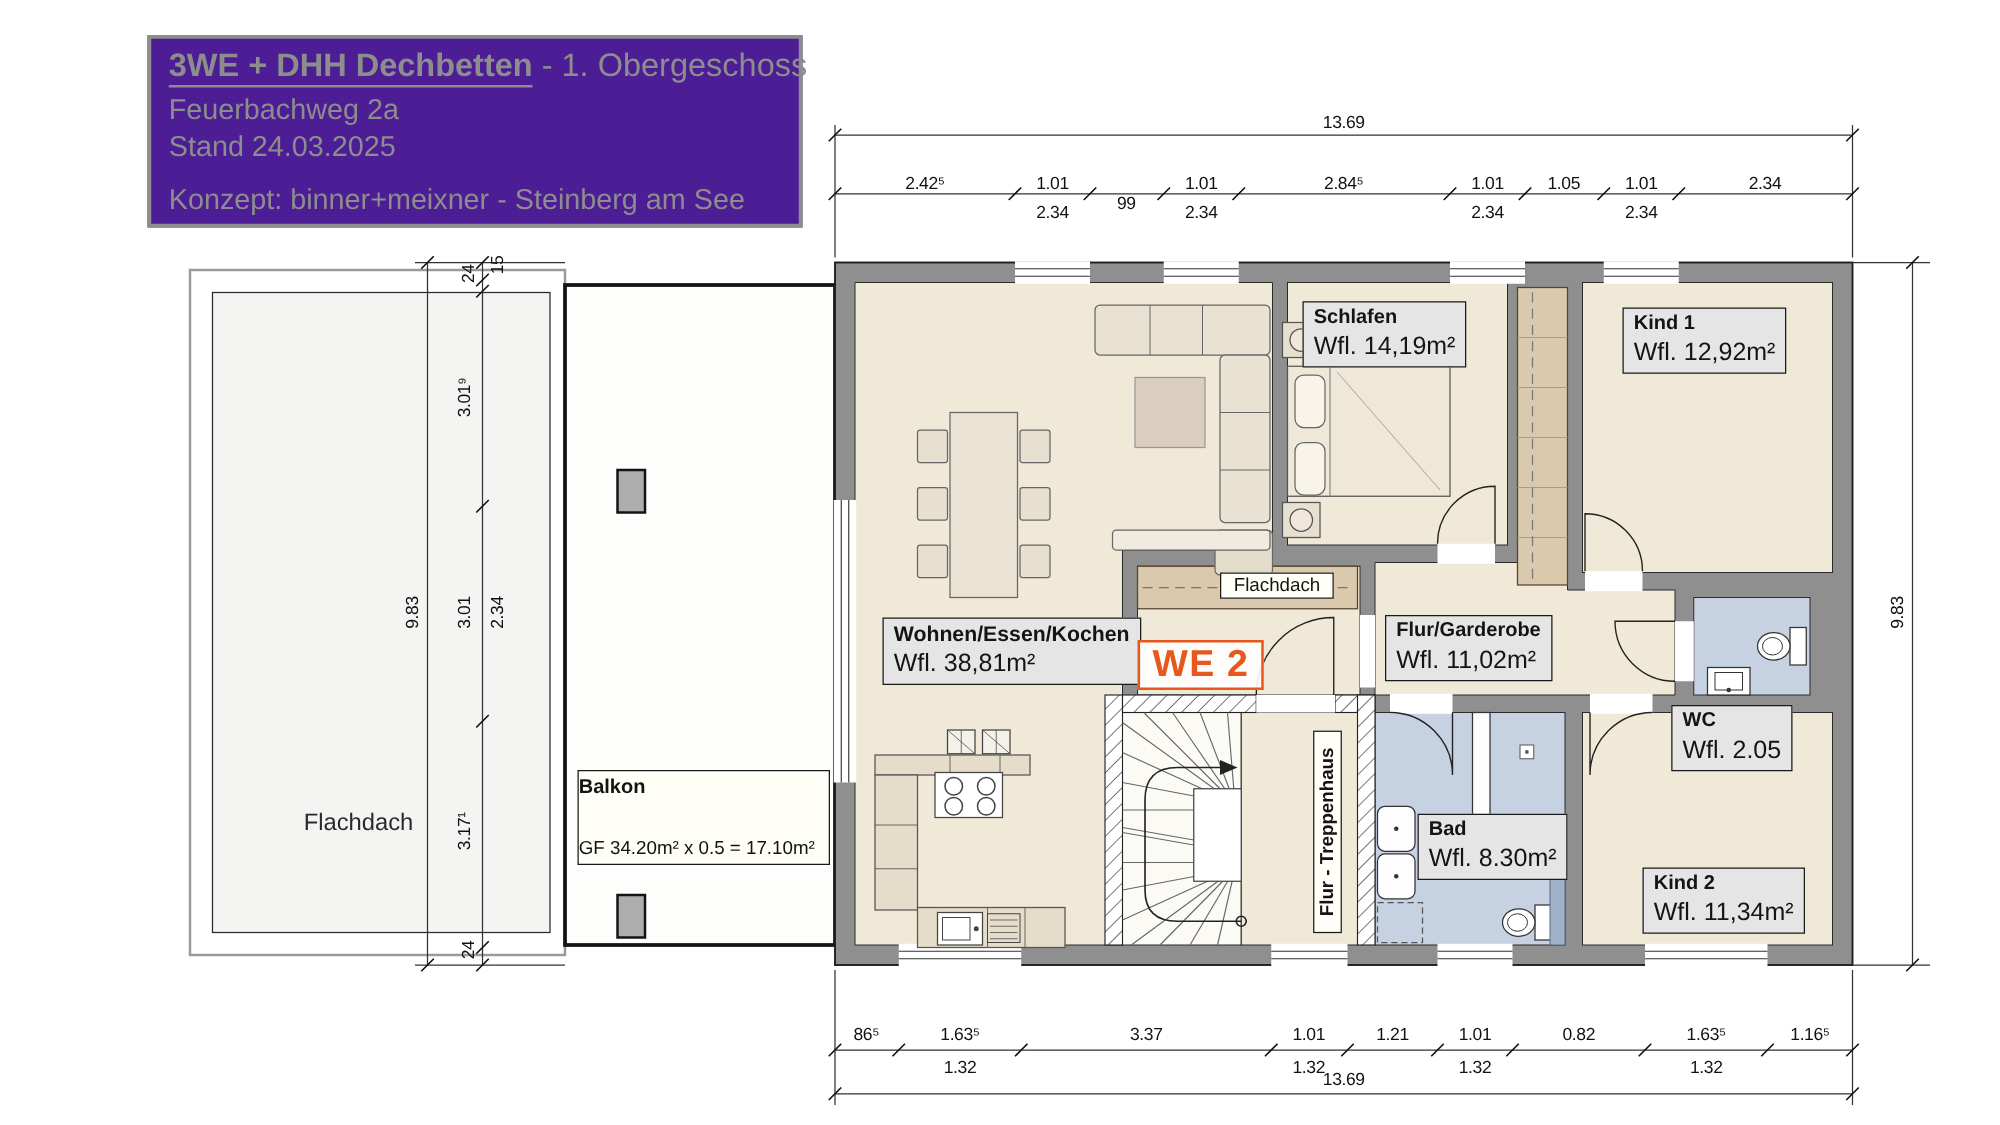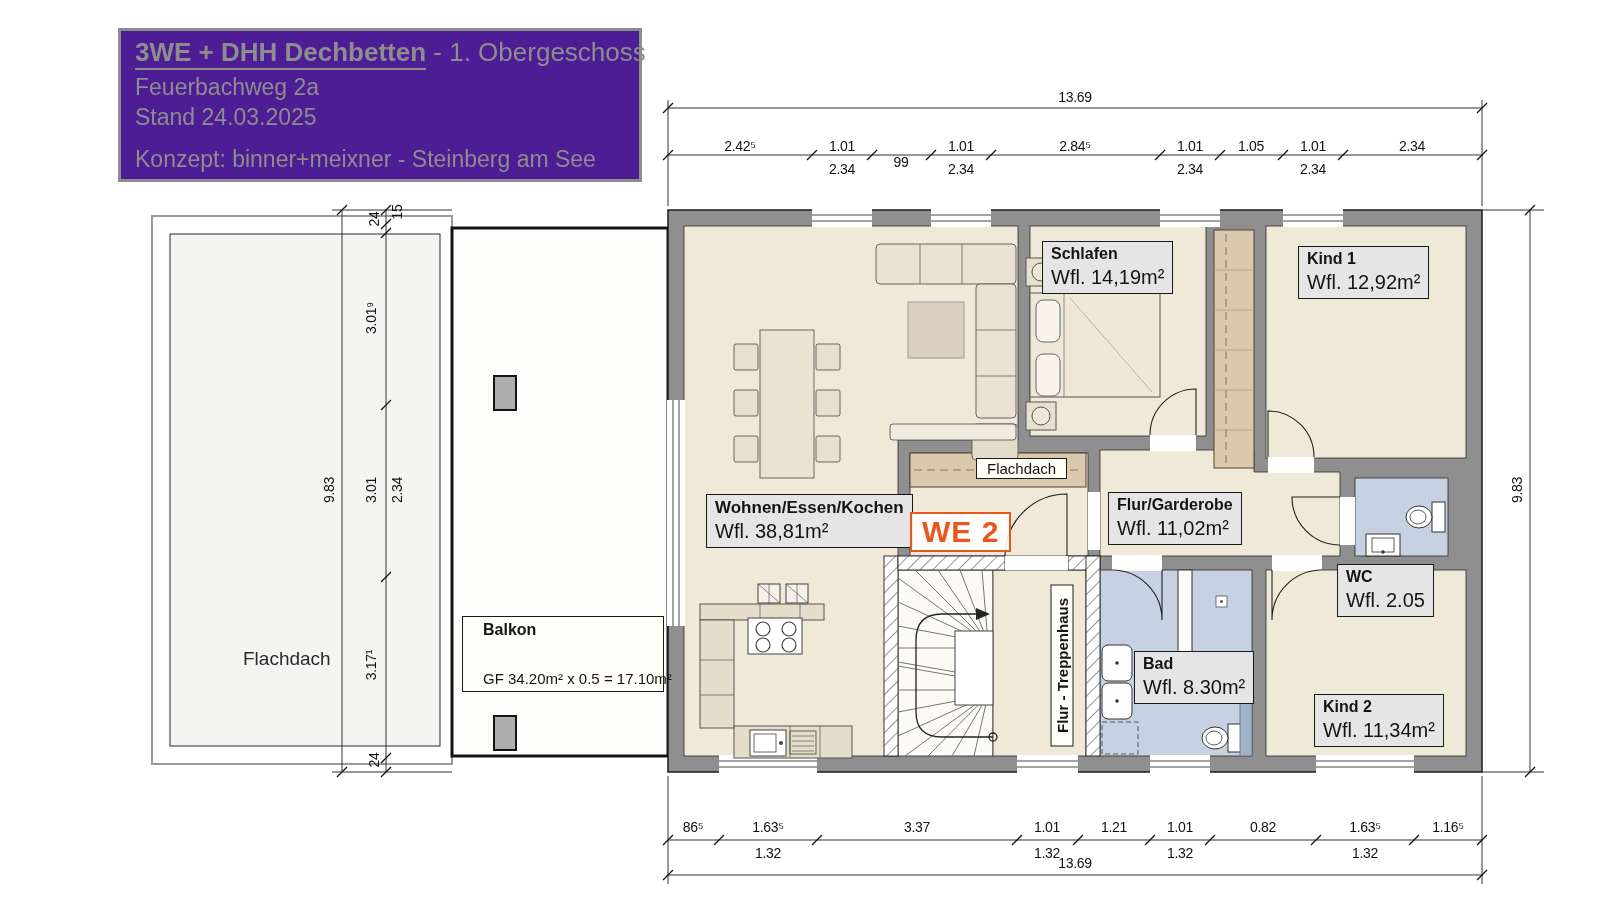--- a/index.html
+++ b/index.html
@@ -21,21 +21,21 @@
   .plain-label{position:absolute;font-size:19px;color:#2a2a2a;white-space:nowrap;}
 
   .garderobe-label{position:absolute;background:#fffef7;border:1px solid #1a1a1a;
                    padding:1px 10px;font-size:15px;color:#141414;white-space:nowrap;}
 
   .stairs-label{position:absolute;background:#fffef7;border:1px solid #1a1a1a;
                 text-align:center;font-weight:bold;font-size:15px;color:#141414;
                 padding:2px 0;transform:rotate(-90deg);white-space:nowrap;}
 
   .balkon-label{position:absolute;background:#fffef7;border:1px solid #1a1a1a;
-                box-sizing:border-box;padding:4px 20px;color:#141414;display:flex;
+                box-sizing:border-box;padding:4px 0;color:#141414;display:flex;
                 flex-direction:column;}
   .balkon-label .bname{font-weight:bold;font-size:16px;}
   .balkon-label .bformula{font-size:15px;margin-top:auto;white-space:nowrap;}
 
   .unit-label{position:absolute;background:rgba(255,255,255,0.9);border:2px solid #e8571c;
               color:#e8571c;font-weight:bold;font-size:30px;padding:1px 10px;
               letter-spacing:1px;white-space:nowrap;}
 
   
   .title-block{position:absolute;left:118px;top:28px;width:524px;height:154px;

